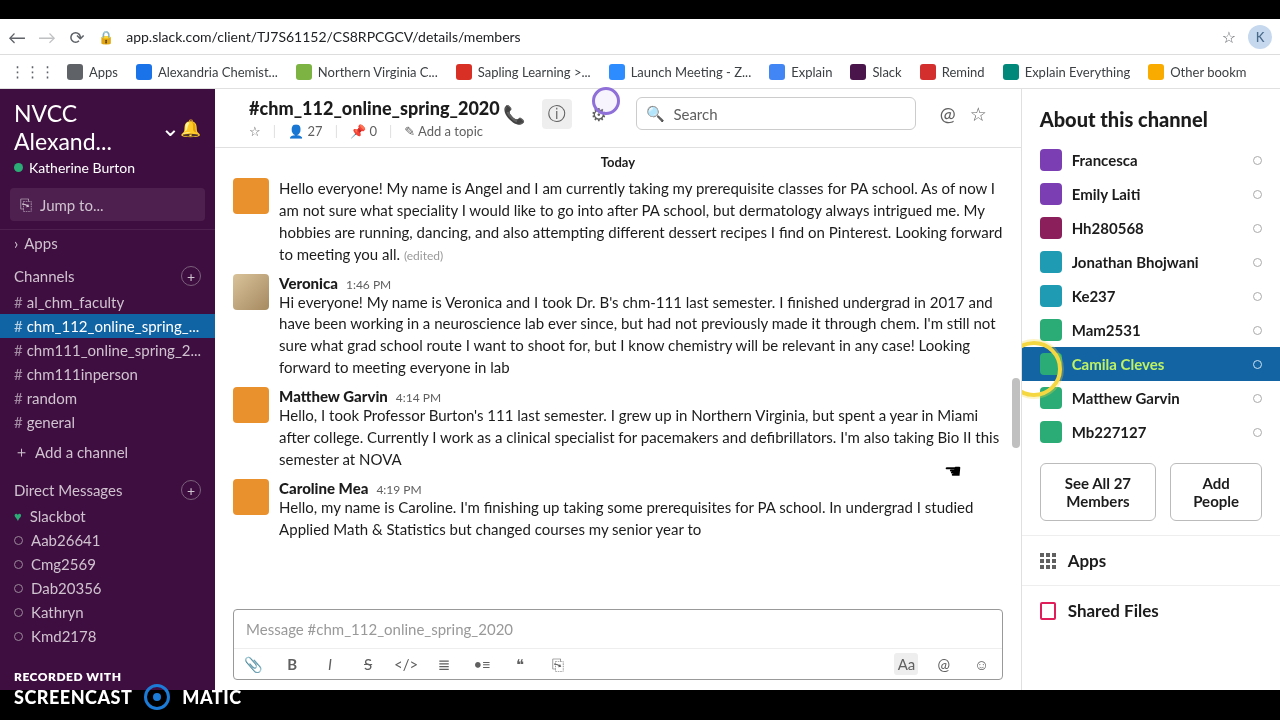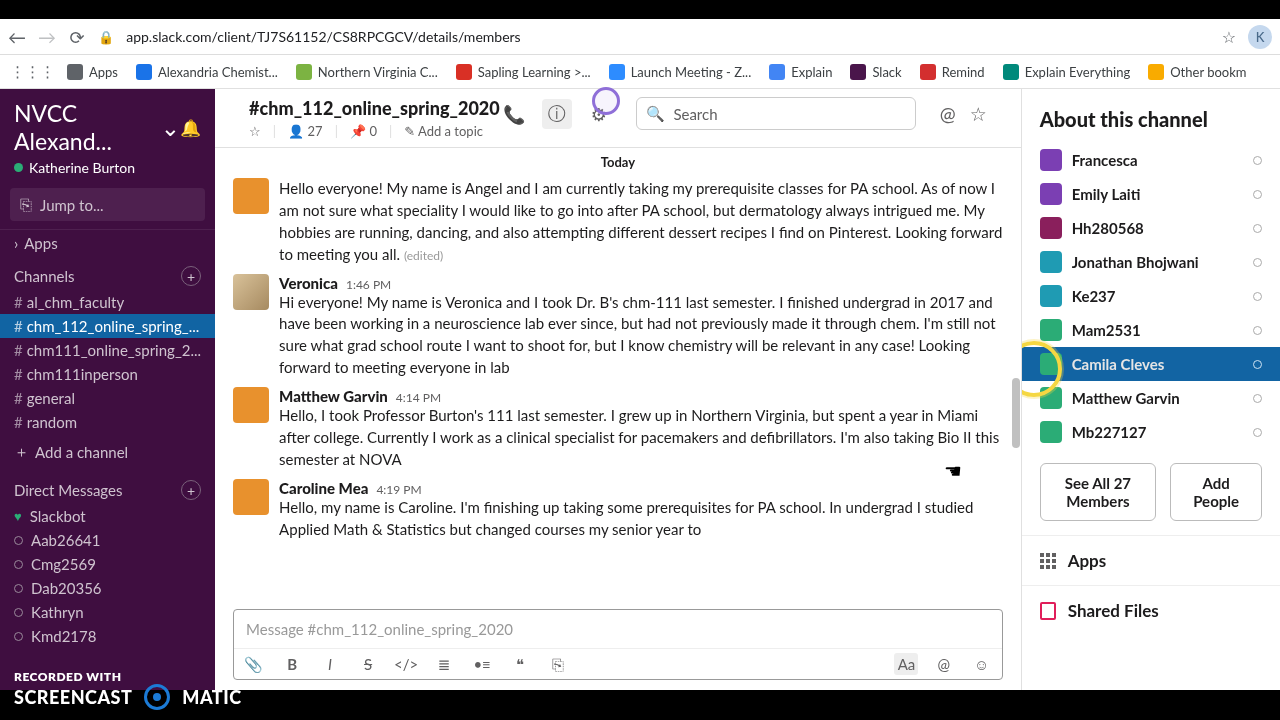--- a/index.html
+++ b/index.html
@@ -73,21 +73,21 @@
 .composer { margin: 0 18px 10px; border:1px solid #999; border-radius:4px; }
 .composer-input { padding:10px 12px; color:#999; font-size:15px; }
 .composer-bar { border-top:1px solid #eee; padding:4px 8px; display:flex; align-items:center; gap:14px; color:#616061; font-size:15px; }
 .composer-bar .spacer { flex:1; }
 .fmt { width:24px; text-align:center; }
 .fmt.aa { background:#eee; border-radius:3px; padding:2px 4px; }
 
 .right { width:360px; background:#fff; overflow:hidden; }
 .about-h { font-size:20px; font-weight:900; padding: 18px 18px 12px; }
 .member-row { display:flex; align-items:center; gap:10px; padding:6px 18px; font-size:15px; font-weight:700; position:relative; }
-.member-row.selected { background:#1264a3; color:#e5e5e5; }
+.member-row.selected { background:#1264a3; color:#bef264; }
 .mem-av { width:22px; height:22px; border-radius:4px; }
 .mem-pres { width:9px; height:9px; border:1.5px solid #aaa; border-radius:50%; display:inline-block; margin-left:auto; position:static; }
 .member-row.selected .mem-pres { border-color:#cde2f2; }
 .highlight-ring { position:absolute; left:-16px; top:-6px; width:56px; height:56px; border:4px solid #f5d742; border-radius:50%; box-shadow:0 0 0 2px rgba(245,215,66,0.3); z-index:5; pointer-events:none;}
 .cursor-hand { position:absolute; left:944px; top:458px; font-size:20px; z-index:6; color:#000; pointer-events:none; }
 .btn-row { display:flex; gap:14px; padding: 14px 18px; }
 .pill-btn { border:1px solid #bbb; border-radius:6px; padding:10px 16px; font-size:15px; font-weight:700; text-align:center; }
 .pill-btn.see { flex:1; }
 .pill-btn.add { flex:0.7; }
 .right-section { display:flex; align-items:center; gap:12px; padding:14px 18px; font-size:17px; font-weight:700; border-top:1px solid #eee; }
@@ -179,22 +179,22 @@
       </div>
     <div class="section-head">
         <span>Channels</span>
         <span class="plus-ico">+</span>
       </div>
     <div id="channels-list">
         <div class="chan-row"><span class="hash">#</span>al_chm_faculty</div>
         <div class="chan-row active"><span class="hash">#</span>chm_112_online_spring_...</div>
         <div class="chan-row"><span class="hash">#</span>chm111_online_spring_2...</div>
         <div class="chan-row"><span class="hash">#</span>chm111inperson</div>
+        <div class="chan-row"><span class="hash">#</span>random</div>
         <div class="chan-row"><span class="hash">#</span>general</div>
-        <div class="chan-row"><span class="hash">#</span>random</div>
       </div>
     <div class="add-row">
         <span>＋</span>
         <span>Add a channel</span>
       </div>
     <div class="section-head">
         <span>Direct Messages</span>
         <span class="plus-ico">+</span>
       </div>
     <div id="dm-list">

